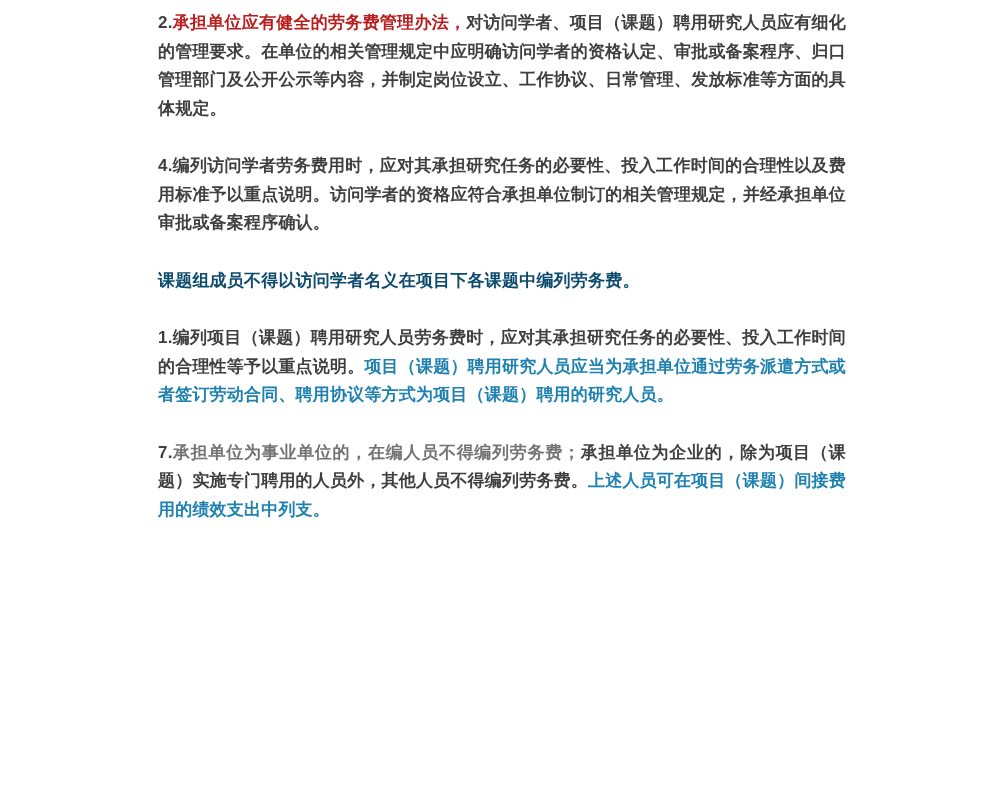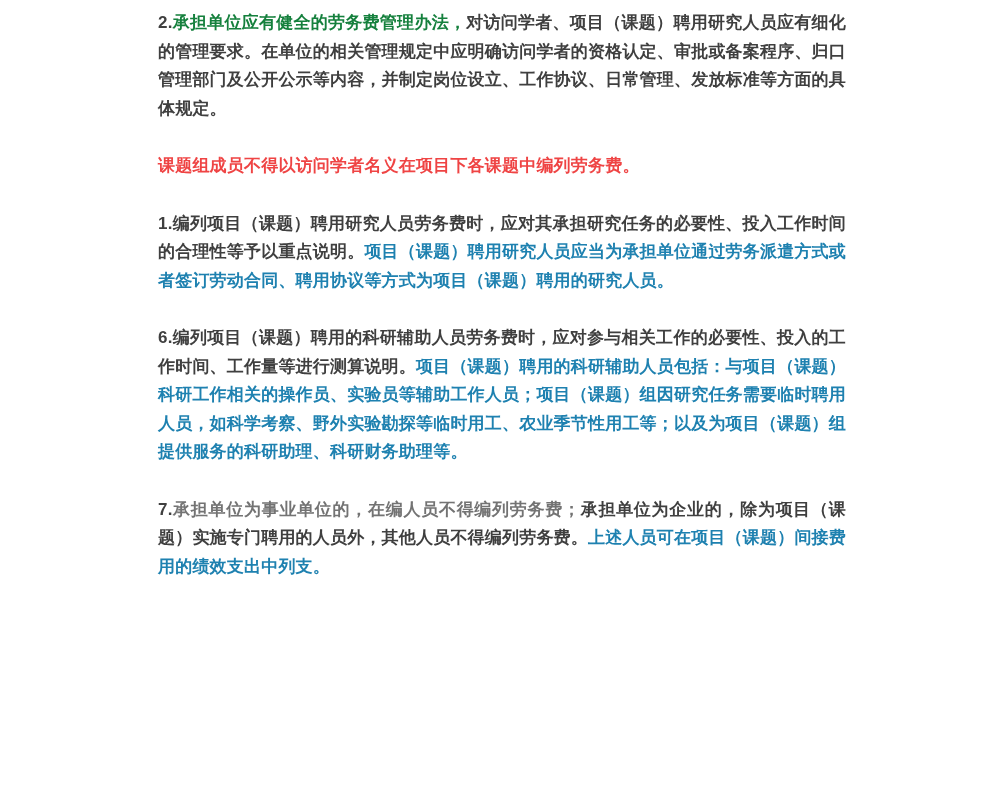--- a/index.html
+++ b/index.html
@@ -40,19 +40,19 @@
   .text-segment {
     
   }
 </style>
 </head>
 <body style="background: rgb(255, 255, 255);">
 
 <div class="doc-page">
   <div class="doc-content">
 
-  <p class="doc-paragraph"><span class="text-segment" style="color: rgb(63, 63, 63);">2.</span><span class="text-segment" style="color: #15803d;">承担单位应有健全的劳务费管理办法，</span><span class="text-segment" style="color: rgb(63, 63, 63);">对访问学者、项目（课题）聘用研究人员应有细化的管理要求。在单位的相关管理规定中应明确访问学者的资格认定、审批或备案程序、归口管理部门及公开公示等内容，并制定岗位设立、工作协议、日常管理、发放标准等方面的具体规定。</span></p>
-      <p class="doc-paragraph"><span class="text-segment" style="color: #ef4444;">课题组成员不得以访问学者名义在项目下各课题中编列劳务费。</span></p>
+  <p class="doc-paragraph"><span class="text-segment" style="color: rgb(63, 63, 63);">2.</span><span class="text-segment" style="color: #b91c1c;">承担单位应有健全的劳务费管理办法，</span><span class="text-segment" style="color: rgb(63, 63, 63);">对访问学者、项目（课题）聘用研究人员应有细化的管理要求。在单位的相关管理规定中应明确访问学者的资格认定、审批或备案程序、归口管理部门及公开公示等内容，并制定岗位设立、工作协议、日常管理、发放标准等方面的具体规定。</span></p>
+      <p class="doc-paragraph"><span class="text-segment" style="color: rgb(63, 63, 63);">4.编列访问学者劳务费用时，应对其承担研究任务的必要性、投入工作时间的合理性以及费用标准予以重点说明。访问学者的资格应符合承担单位制订的相关管理规定，并经承担单位审批或备案程序确认。</span></p>
+      <p class="doc-paragraph"><span class="text-segment" style="color: #0c4a6e;">课题组成员不得以访问学者名义在项目下各课题中编列劳务费。</span></p>
       <p class="doc-paragraph"><span class="text-segment" style="color: rgb(63, 63, 63);">1.编列项目（课题）聘用研究人员劳务费时，应对其承担研究任务的必要性、投入工作时间的合理性等予以重点说明。</span><span class="text-segment" style="color: rgb(30, 129, 176);">项目（课题）聘用研究人员应当为承担单位通过劳务派遣方式或者签订劳动合同、聘用协议等方式为项目（课题）聘用的研究人员。</span></p>
-      <p class="doc-paragraph"><span class="text-segment" style="color: rgb(63, 63, 63);">6.编列项目（课题）聘用的科研辅助人员劳务费时，应对参与相关工作的必要性、投入的工作时间、工作量等进行测算说明。</span><span class="text-segment" style="color: rgb(30, 129, 176);">项目（课题）聘用的科研辅助人员包括：与项目（课题）科研工作相关的操作员、实验员等辅助工作人员；项目（课题）组因研究任务需要临时聘用人员，如科学考察、野外实验勘探等临时用工、农业季节性用工等；以及为项目（课题）组提供服务的科研助理、科研财务助理等。</span></p>
       <p class="doc-paragraph"><span class="text-segment" style="color: rgb(63, 63, 63);">7.</span><span class="text-segment" style="color: #737373;">承担单位为事业单位的，在编人员不得编列劳务费；</span><span class="text-segment" style="color: rgb(63, 63, 63);">承担单位为企业的，除为项目（课题）实施专门聘用的人员外，其他人员不得编列劳务费。</span><span class="text-segment" style="color: rgb(30, 129, 176);">上述人员可在项目（课题）间接费用的绩效支出中列支。</span></p>
     </div>
 </div>
 
 </body></html>

